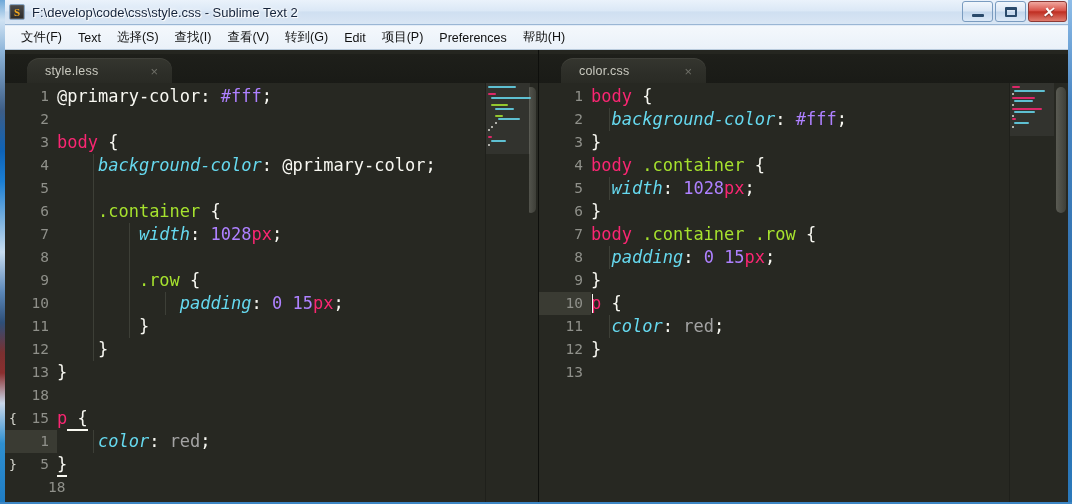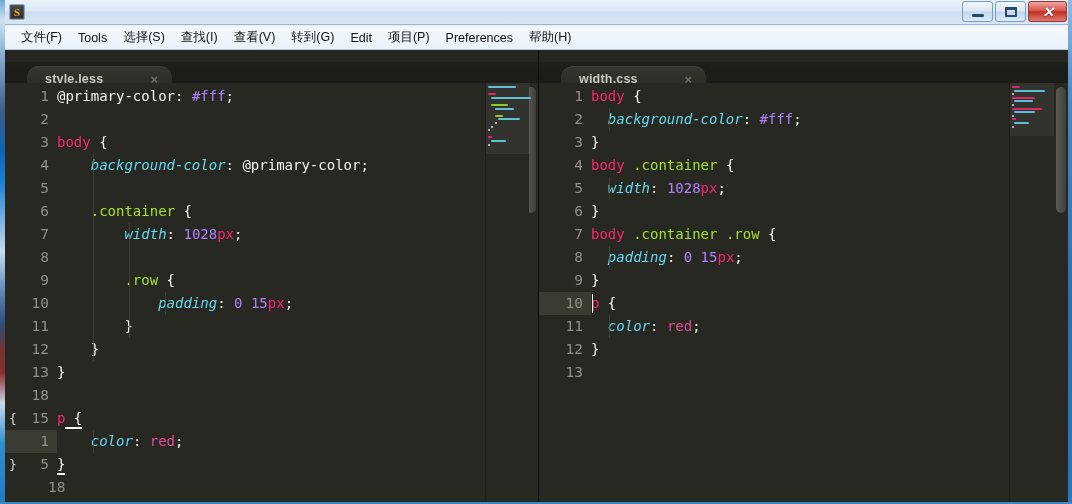--- a/index.html
+++ b/index.html
@@ -79,23 +79,22 @@
   }
 
   
   #editor {
     position:absolute; left:5px; top:50px; width:1063px; height:452px;
     background:#252620; overflow:hidden;
   }
 
   
   .tabbar {
-    position:absolute; top:12px; height:33px;
+    position:absolute; top:4px; height:33px;
     background:linear-gradient(to bottom,#1e1f1a 0%,#191a16 100%);
-    font-weight:bold;
   }
   #tabbar-left { left:0; width:533px; }
   #tabbar-right { left:534px; width:529px; }
   .tab {
     position:absolute; top:4px; left:22px; width:145px; height:29px;
     background:linear-gradient(to bottom,#35362f 0%,#2d2e28 55%,#282923 100%);
     border-top-left-radius:12px; border-top-right-radius:12px;
     box-shadow:inset 0 1px 0 rgba(255,255,255,.06);
   }
   .tab-label {
@@ -129,38 +128,38 @@
   .lineno {
     position:absolute; right:8px; width:44px; height:23px; line-height:23px;
     text-align:right; font-family:"DejaVu Sans Mono", monospace;
     font-size:14.5px; color:#8f908a;
   }
   .active-gutter {
     position:absolute; left:0; width:52px; height:23px; background:#3a3b33;
   }
   .code-area {
     position:absolute; left:52px; top:0; right:0; height:419px;
-    font-family:"DejaVu Sans Mono", monospace; font-size:14px; line-height:23px;
+    font-family:"DejaVu Sans Mono", monospace; font-size:17px; line-height:23px;
     white-space:pre;
   }
   .cline { position:absolute; left:0; height:23px; line-height:23px; }
   .indent-guide {
     position:absolute; width:1px; background:#4a4b43; opacity:.65;
   }
   .caret { position:absolute; width:1px; background:#f8f8f0; height:19px; top:2px; }
 
   
   .t-var   { color:#f8f8f2; }  
   .t-tag   { color:#f92672; }  
   .t-class { color:#a6e22e; }  
   .t-prop  { color:#66d9ef; font-style:italic; }
   .t-num   { color:#ae81ff; }
   .t-unit  { color:#f92672; }
   .t-punc  { color:#f8f8f2; }
-  .t-val   { color:#ec4899;margin-top:32px; }
+  .t-val   { color:#a3a3a3;margin-top:32px; }
   .brace-match { border-bottom:2px solid #f8f8f0; padding-bottom:1px; }
 
   
   .minimap {
     position:absolute; top:33px; height:419px; width:44px;
     background:#272822; border-left:1px solid #1f201b;
   }
   #minimap-left  { left:480px; }
   #minimap-right { left:1004px; }
   .mm-view {
@@ -182,62 +181,63 @@
     border-radius:5px;
   }
 </style>
 </head>
 <body>
 
 <div id="window">
 
   <div id="titlebar">
     <div id="app-icon">S</div>
+    <div id="title-text">F:\develop\code\css\style.css - Sublime Text 2</div>
 
     <div class="wbtn" id="btn-min">
       <span>
           <i class="glyph-min"></i>
         </span>
     </div>
     <div class="wbtn" id="btn-max">
       <span>
           <i class="glyph-max"></i>
         </span>
     </div>
     <div class="wbtn" id="btn-close">
       <span>
         <i class="glyph-close">✕</i>
       </span>
     </div>
   </div>
 
   <div id="menubar">
       <div class="menu-item">文件(F)</div>
-      <div class="menu-item">Tools</div>
+      <div class="menu-item">Text</div>
       <div class="menu-item">选择(S)</div>
       <div class="menu-item">查找(I)</div>
       <div class="menu-item">查看(V)</div>
       <div class="menu-item">转到(G)</div>
       <div class="menu-item">Edit</div>
       <div class="menu-item">项目(P)</div>
       <div class="menu-item">Preferences</div>
       <div class="menu-item">帮助(H)</div>
     </div>
 
   <div id="editor">
 
     <div class="tabbar" id="tabbar-left">
       <div class="tab">
         <div class="tab-label">style.less</div>
         <div class="tab-close">×</div>
       </div>
     </div>
     <div class="tabbar" id="tabbar-right">
       <div class="tab">
-        <div class="tab-label">width.css</div>
+        <div class="tab-label">color.css</div>
         <div class="tab-close">×</div>
       </div>
     </div>
 
     <div class="pane" id="pane-left">
       <div class="gutter" id="gutter-left">
           <div class="active-gutter" style="top: 347px;"></div>
           <div class="fold-col">
             <div class="fold-mark" style="top: 324px;">{</div>
             <div class="fold-mark" style="top: 370px;">}</div>

